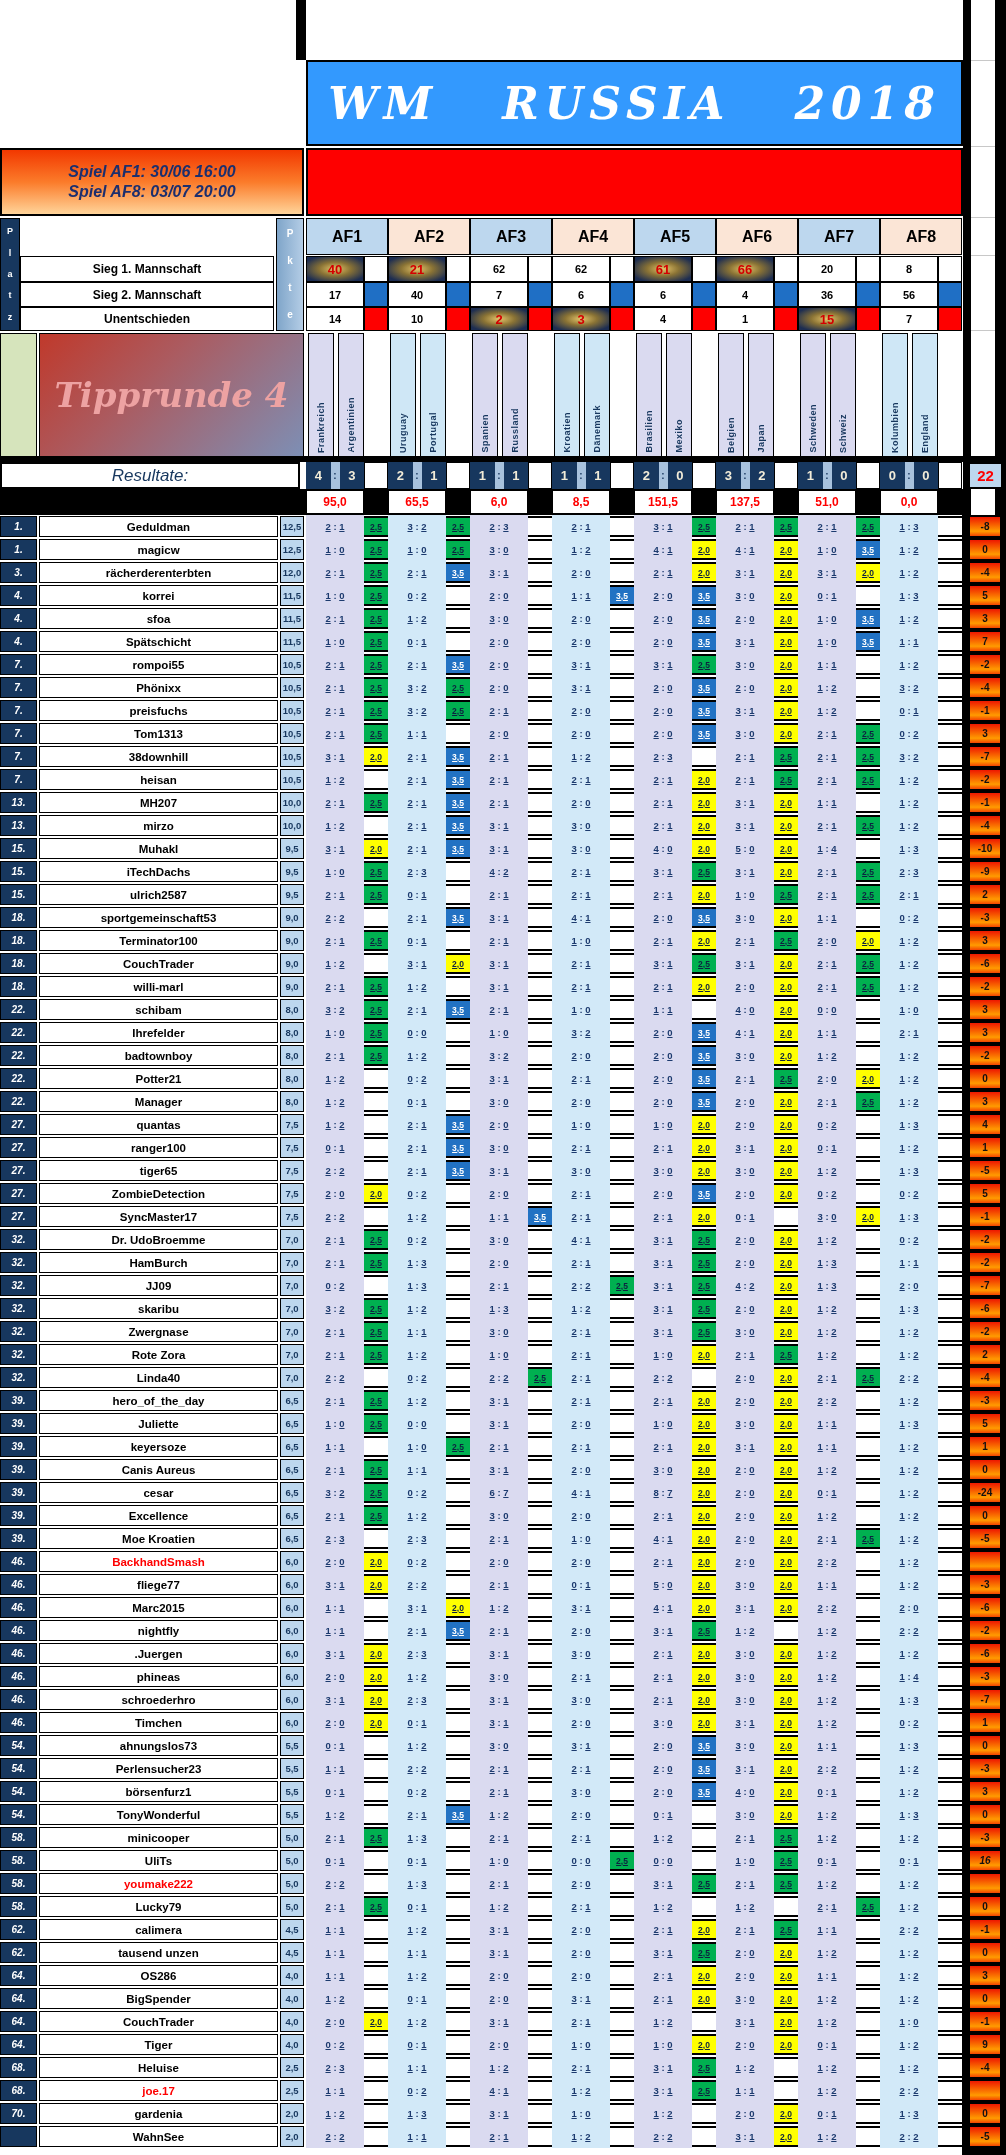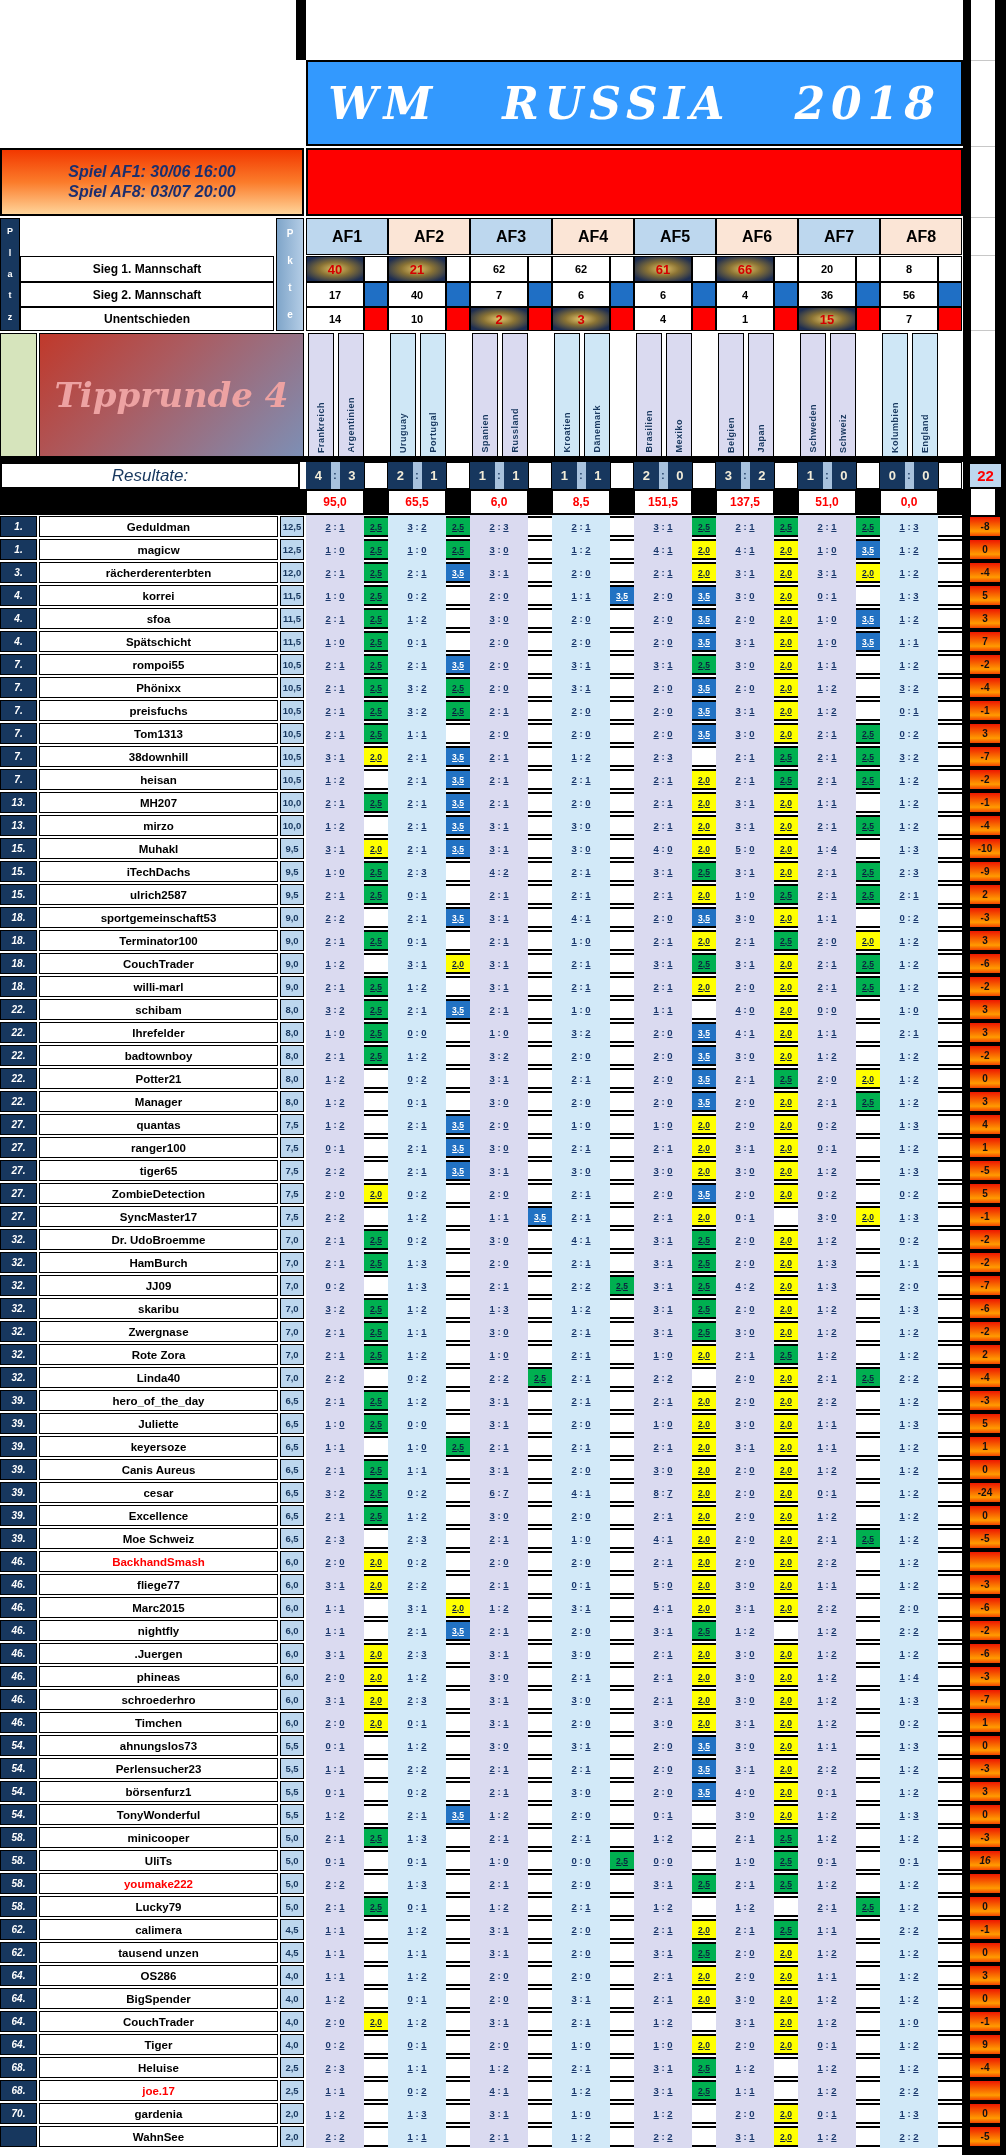--- a/index.html
+++ b/index.html
@@ -1554,21 +1554,21 @@
         <div class="cell badge bg-y" style="left:774px">
           <u>2,0</u>
         </div>
         <div class="cell tip" style="left:798px"><u>1</u> : <u>2</u></div>
         <div class="cell badge" style="left:856px"></div>
         <div class="cell tip" style="left:880px"><u>1</u> : <u>2</u></div>
         <div class="cell badge" style="left:938px"></div>
       </div>
       <div class="abs prow" style="top: 1527px;">
         <div class="cell rank">39.</div>
-        <div class="cell pname">Moe Schweiz</div>
+        <div class="cell pname">Moe Kroatien</div>
         <div class="cell ppts">6,5</div>
         <div class="cell tip" style="left:306px"><u>2</u> : <u>3</u></div>
         <div class="cell badge" style="left:364px"></div>
         <div class="cell tip" style="left:388px"><u>2</u> : <u>3</u></div>
         <div class="cell badge" style="left:446px"></div>
         <div class="cell tip" style="left:470px"><u>2</u> : <u>1</u></div>
         <div class="cell badge" style="left:528px"></div>
         <div class="cell tip" style="left:552px"><u>1</u> : <u>0</u></div>
         <div class="cell badge" style="left:610px"></div>
         <div class="cell tip" style="left:634px"><u>4</u> : <u>1</u></div>

